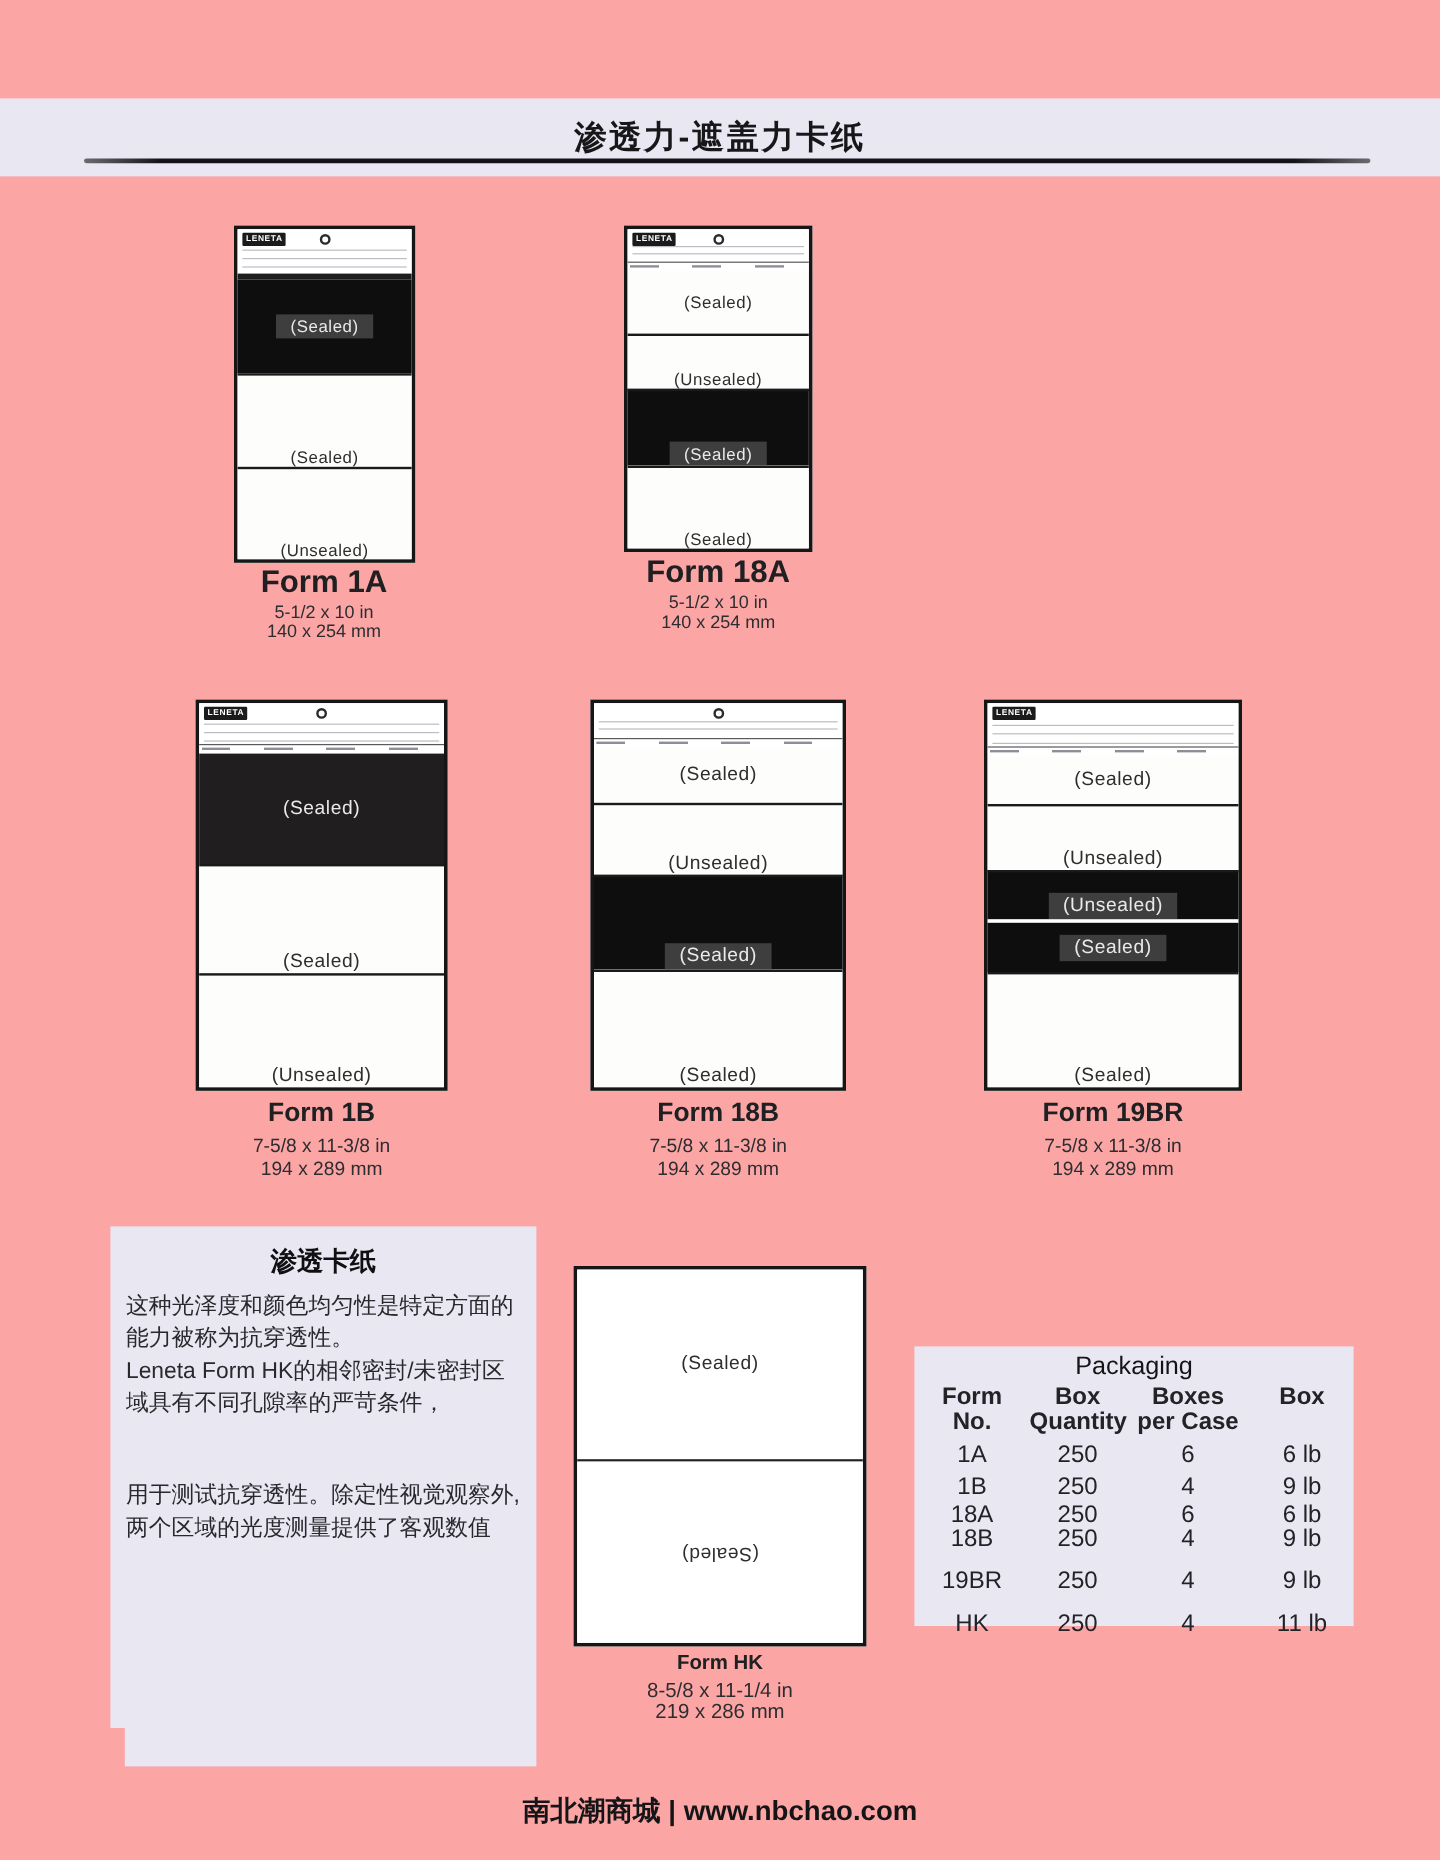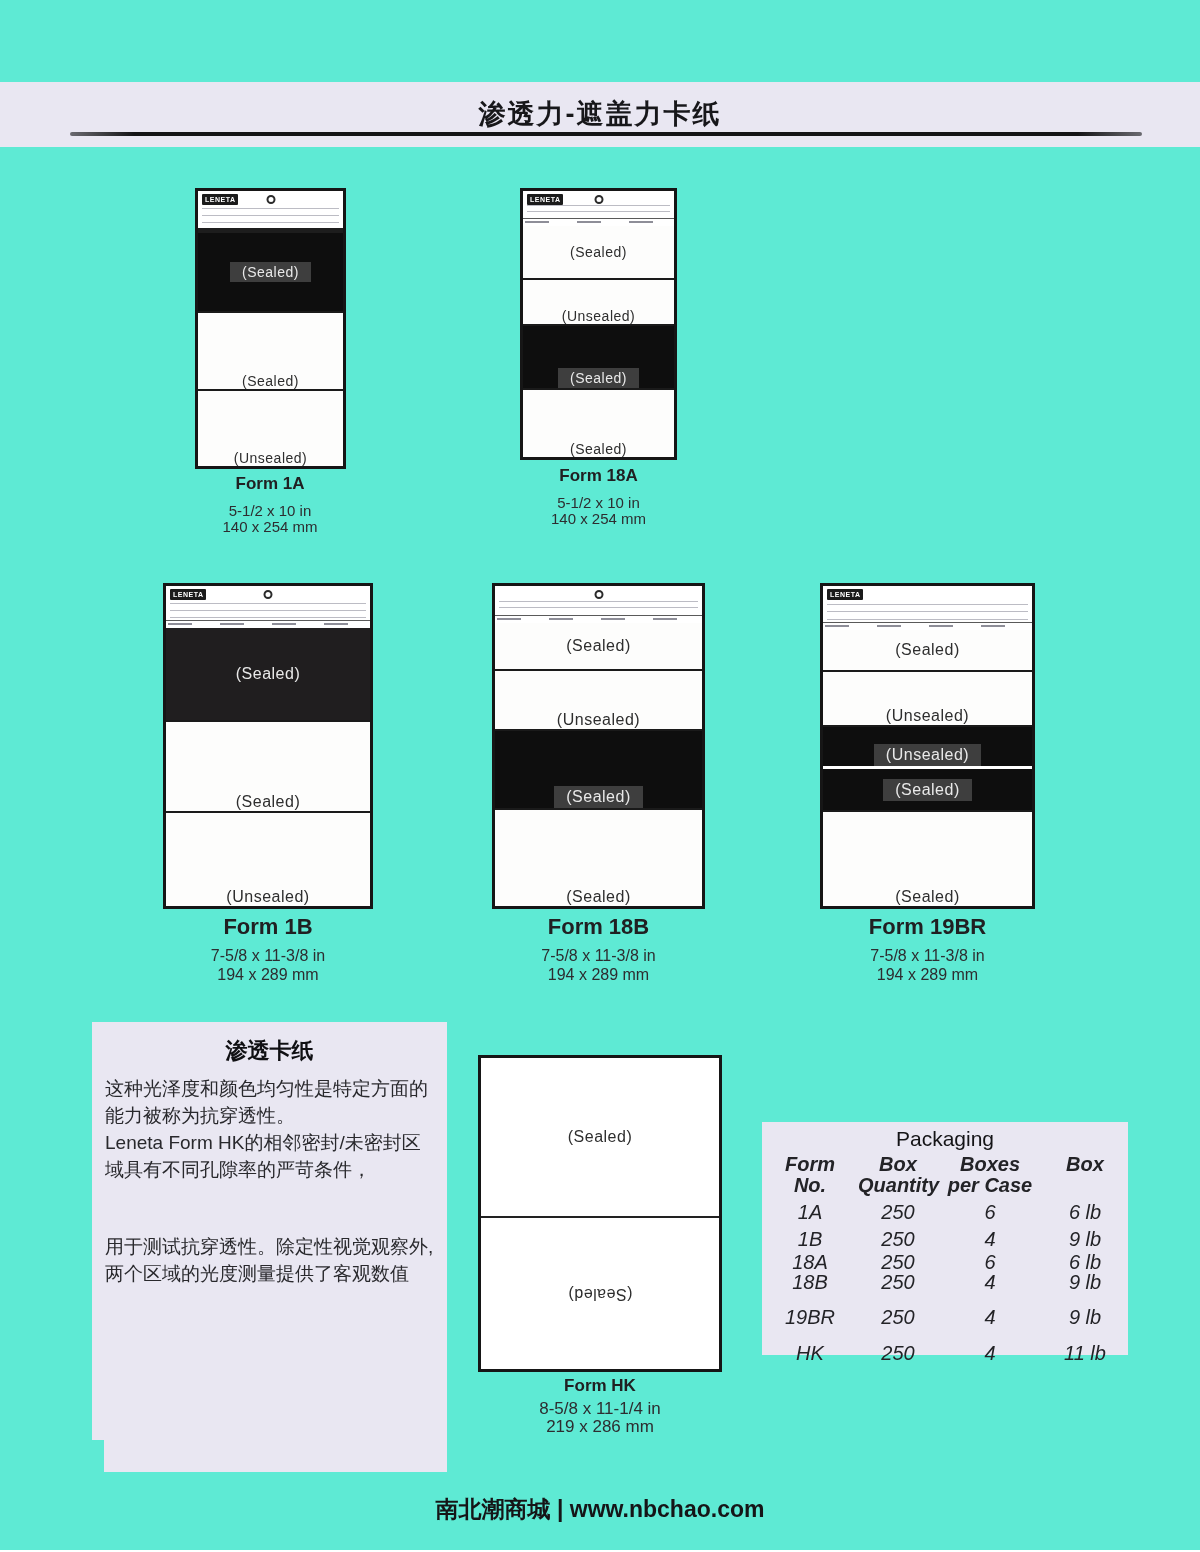--- a/index.html
+++ b/index.html
@@ -1,17 +1,17 @@
 <!DOCTYPE html>
 <html><head>
 <meta charset="utf-8">
 <style>
   html,body{margin:0;padding:0;background:#fff;}
   body{font-family:"Liberation Sans","DejaVu Sans",sans-serif;color:#1f1f1f;}
-  #page{position:relative;width:1200px;height:1550px;background:#5eead4;overflow:hidden;}
+  #page{position:relative;width:1200px;height:1550px;background:#fca5a5;overflow:hidden;}
 
   
   .title-band{position:absolute;left:0;top:82px;width:1200px;height:65px;background:#e9e7f2;}
   .page-title{position:absolute;left:0;top:14px;width:100%;text-align:center;
     font-size:27px;font-weight:bold;letter-spacing:2px;color:#17171a;}
   .title-rule{position:absolute;left:70px;top:50px;width:1072px;height:4px;border-radius:3px;
     background:linear-gradient(90deg,#6a6a70 0,#141416 6%,#141416 94%,#6a6a70 100%);}
 
   
   .panel{position:absolute;background:#e9e7f2;box-sizing:border-box;}
@@ -46,42 +46,42 @@
   .hbar{position:absolute;left:0;right:0;bottom:0;}
   .hbar.dark{height:5px;background:#1d1d1d;}
   .hbar.lite{height:7px;border-top:1px solid #5a5a5a;}
   .hbar.lite::after{content:"";position:absolute;top:2px;left:2px;right:2px;height:2px;
     background:repeating-linear-gradient(90deg,#8e8e98 0 24px,transparent 24px 52px);}
 
   
   .cap{position:absolute;text-align:center;color:#202022;}
   .cap .t{font-weight:bold;}
   .cap .s{color:#2d2d30;}
-  .cap1 .t{font-size:17px;line-height:24px;margin-bottom:7px;}
+  .cap1 .t{font-size:26px;line-height:24px;margin-bottom:7px;}
   .cap1 .s{font-size:15px;line-height:16px;}
   .cap2 .t{font-size:22px;line-height:25px;margin-bottom:7px;}
   .cap2 .s{font-size:16px;line-height:19px;}
   .caphk .t{font-size:17px;line-height:19px;margin-bottom:5px;}
   .caphk .s{font-size:17px;line-height:18px;}
 
   
   #pen-panel{left:92px;top:1022px;width:355px;height:418px;padding:14px 13px 0 13px;}
   #pen-panel h2{font-size:22px;text-align:center;margin-bottom:9px;}
   #pen-panel p{font-size:19px;line-height:27px;text-align:left;}
   #pen-panel .gap{margin-top:50px;}
   #pen-tail{left:104px;top:1440px;width:343px;height:32px;}
 
   
   #hide-panel{left:733px;top:183px;width:394px;height:334px;padding:21px 25px 0 25px;}
   #hide-panel h2{margin-bottom:13px;}
 
   
   #pack{left:762px;top:1122px;width:366px;height:233px;padding-top:6px;}
   .pk-title{text-align:center;font-size:21px;font-weight:normal;line-height:22px;margin-bottom:4px;color:#141417;}
-  .pk-grid{display:grid;grid-template-columns:96px 80px 104px 86px;font-style:italic;}
+  .pk-grid{display:grid;grid-template-columns:96px 80px 104px 86px;}
   .pk-cell{text-align:center;font-size:20px;line-height:20px;color:#232327;}
   .pk-head .pk-cell{font-weight:bold;line-height:21px;}
   .pk-row{margin-top:7px;}
   .pk-row.first{margin-top:6px;}
   .pk-row.tight{margin-top:3px;}
   .pk-row.flush{margin-top:0;}
   .pk-row.gap1{margin-top:15px;}
   .pk-row.gap2{margin-top:16px;}
 
   

